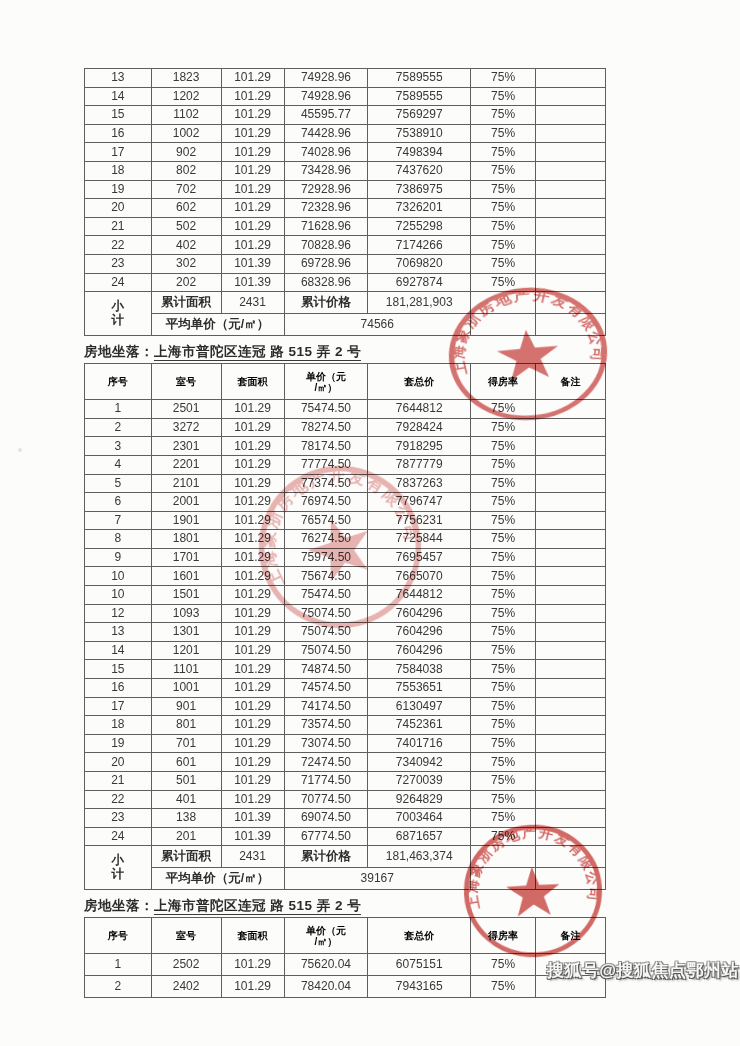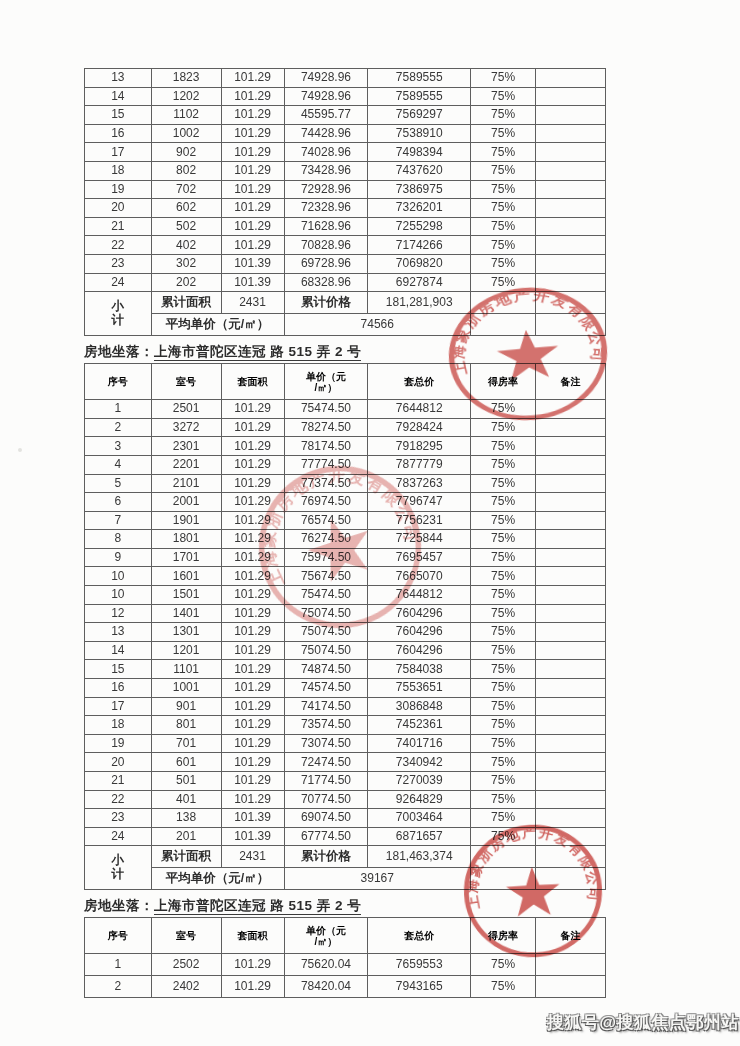--- a/index.html
+++ b/index.html
@@ -29,21 +29,21 @@
   .t2wrap{margin-top:0;}
   .t3title{margin-top:7px;}
   
   .stamp{position:absolute;mix-blend-mode:multiply;filter:blur(.35px);pointer-events:none;}
   .stamp svg{width:100%;height:100%;display:block;}
   .stampA{left:443px;top:283px;width:170px;height:142px;opacity:.75;transform:rotate(-5deg);}
   .stampB{left:253px;top:460px;width:174px;height:174px;opacity:.40;transform:rotate(-18deg);}
   .stampC{left:459px;top:820px;width:148px;height:142px;opacity:.80;transform:rotate(-3deg);}
   
   .wm{
-    position:absolute;right:1px;top:1011px;
+    position:absolute;right:1px;top:959px;
     font-size:17px;font-weight:bold;letter-spacing:.5px;color:#f7f7f5;
     text-shadow:1px 1px 0 #565656,-1px -1px 0 #9c9c9c,-1px 1px 0 #5c5c5c,1px -1px 0 #8a8a8a,2px 2px 2px rgba(70,70,70,.5);
     text-align:center;
   }
   .dot{position:absolute;left:18px;top:448px;width:4px;height:4px;border-radius:50%;background:#e3e3e0;}
 </style>
 </head>
 <body>
 
 <div class="doc">
@@ -307,21 +307,21 @@
             <td>10</td>
             <td>1501</td>
             <td>101.29</td>
             <td>75474.50</td>
             <td>7644812</td>
             <td>75%</td>
             <td></td>
           </tr>
           <tr>
             <td>12</td>
-            <td>1401</td>
+            <td>1093</td>
             <td>101.29</td>
             <td>75074.50</td>
             <td>7604296</td>
             <td>75%</td>
             <td></td>
           </tr>
           <tr>
             <td>13</td>
             <td>1301</td>
             <td>101.29</td>
@@ -355,21 +355,21 @@
             <td>74574.50</td>
             <td>7553651</td>
             <td>75%</td>
             <td></td>
           </tr>
           <tr>
             <td>17</td>
             <td>901</td>
             <td>101.29</td>
             <td>74174.50</td>
-            <td>3086848</td>
+            <td>6130497</td>
             <td>75%</td>
             <td></td>
           </tr>
           <tr>
             <td>18</td>
             <td>801</td>
             <td>101.29</td>
             <td>73574.50</td>
             <td>7452361</td>
             <td>75%</td>
@@ -472,21 +472,21 @@
           <th>得房率</th>
           <th>备注</th>
         </tr>
       </thead>
       <tbody>
           <tr>
             <td>1</td>
             <td>2502</td>
             <td>101.29</td>
             <td>75620.04</td>
-            <td>7659553</td>
+            <td>6075151</td>
             <td>75%</td>
             <td></td>
           </tr>
           <tr>
             <td>2</td>
             <td>2402</td>
             <td>101.29</td>
             <td>78420.04</td>
             <td>7943165</td>
             <td>75%</td>

